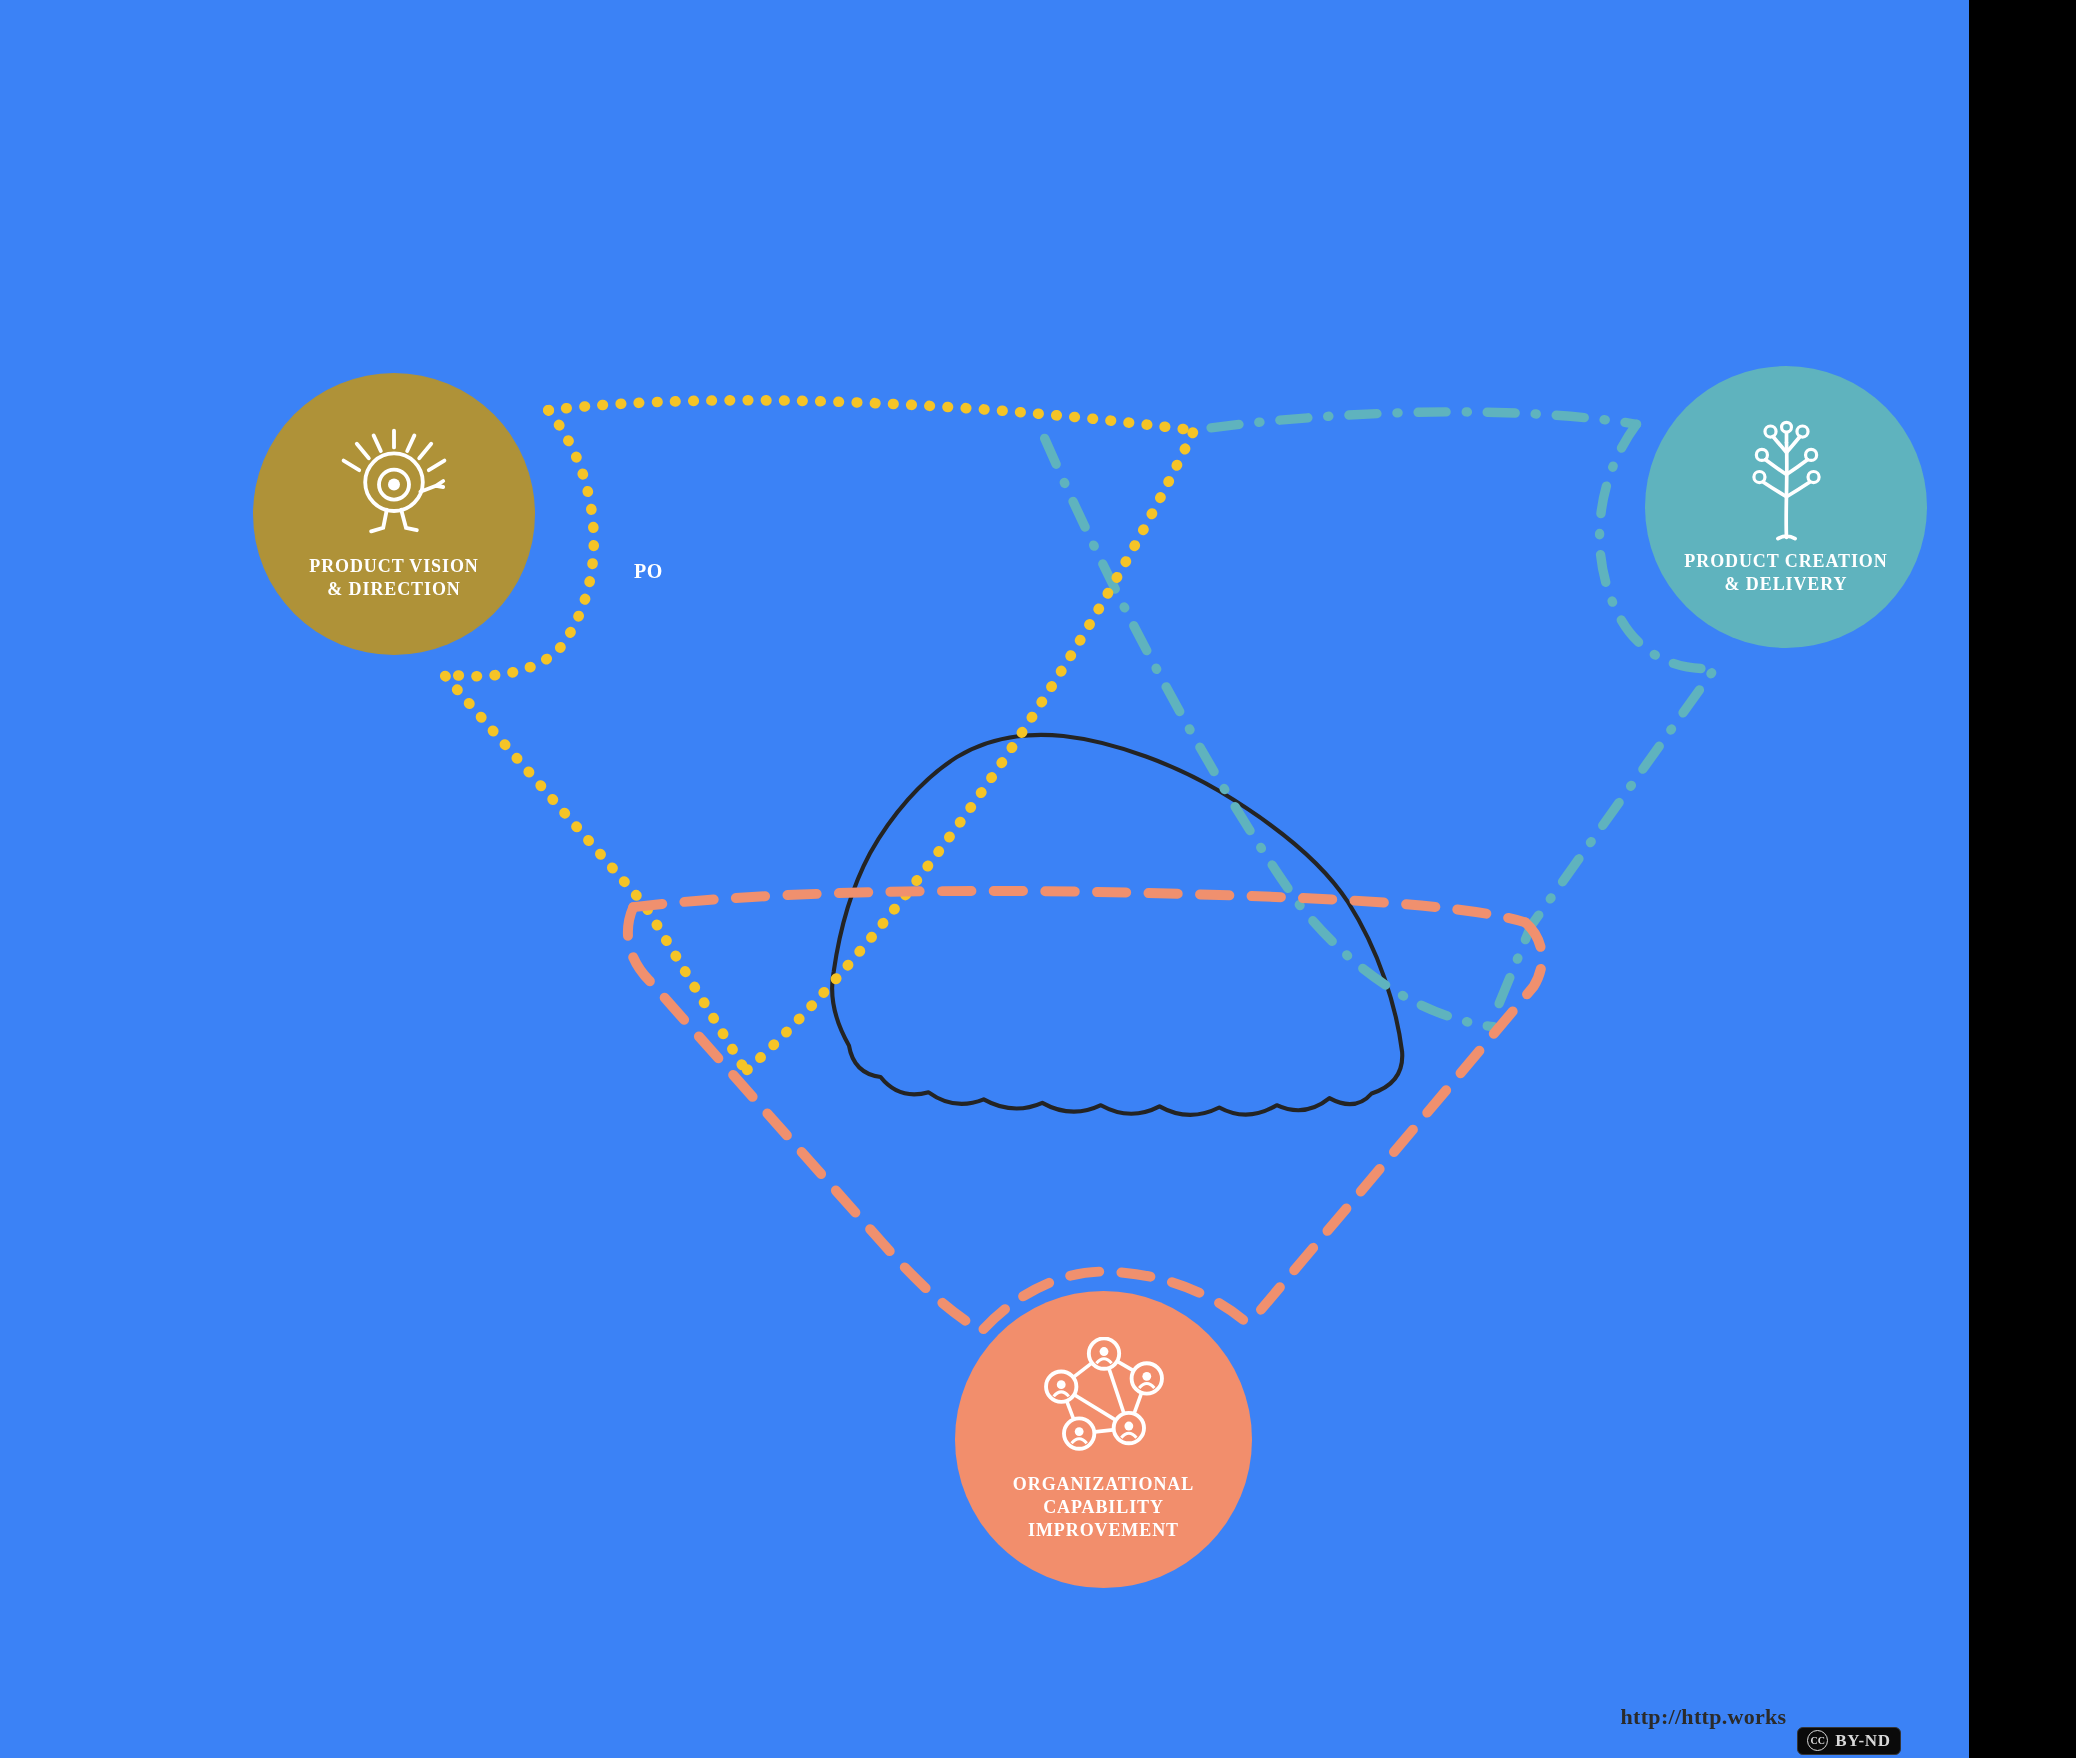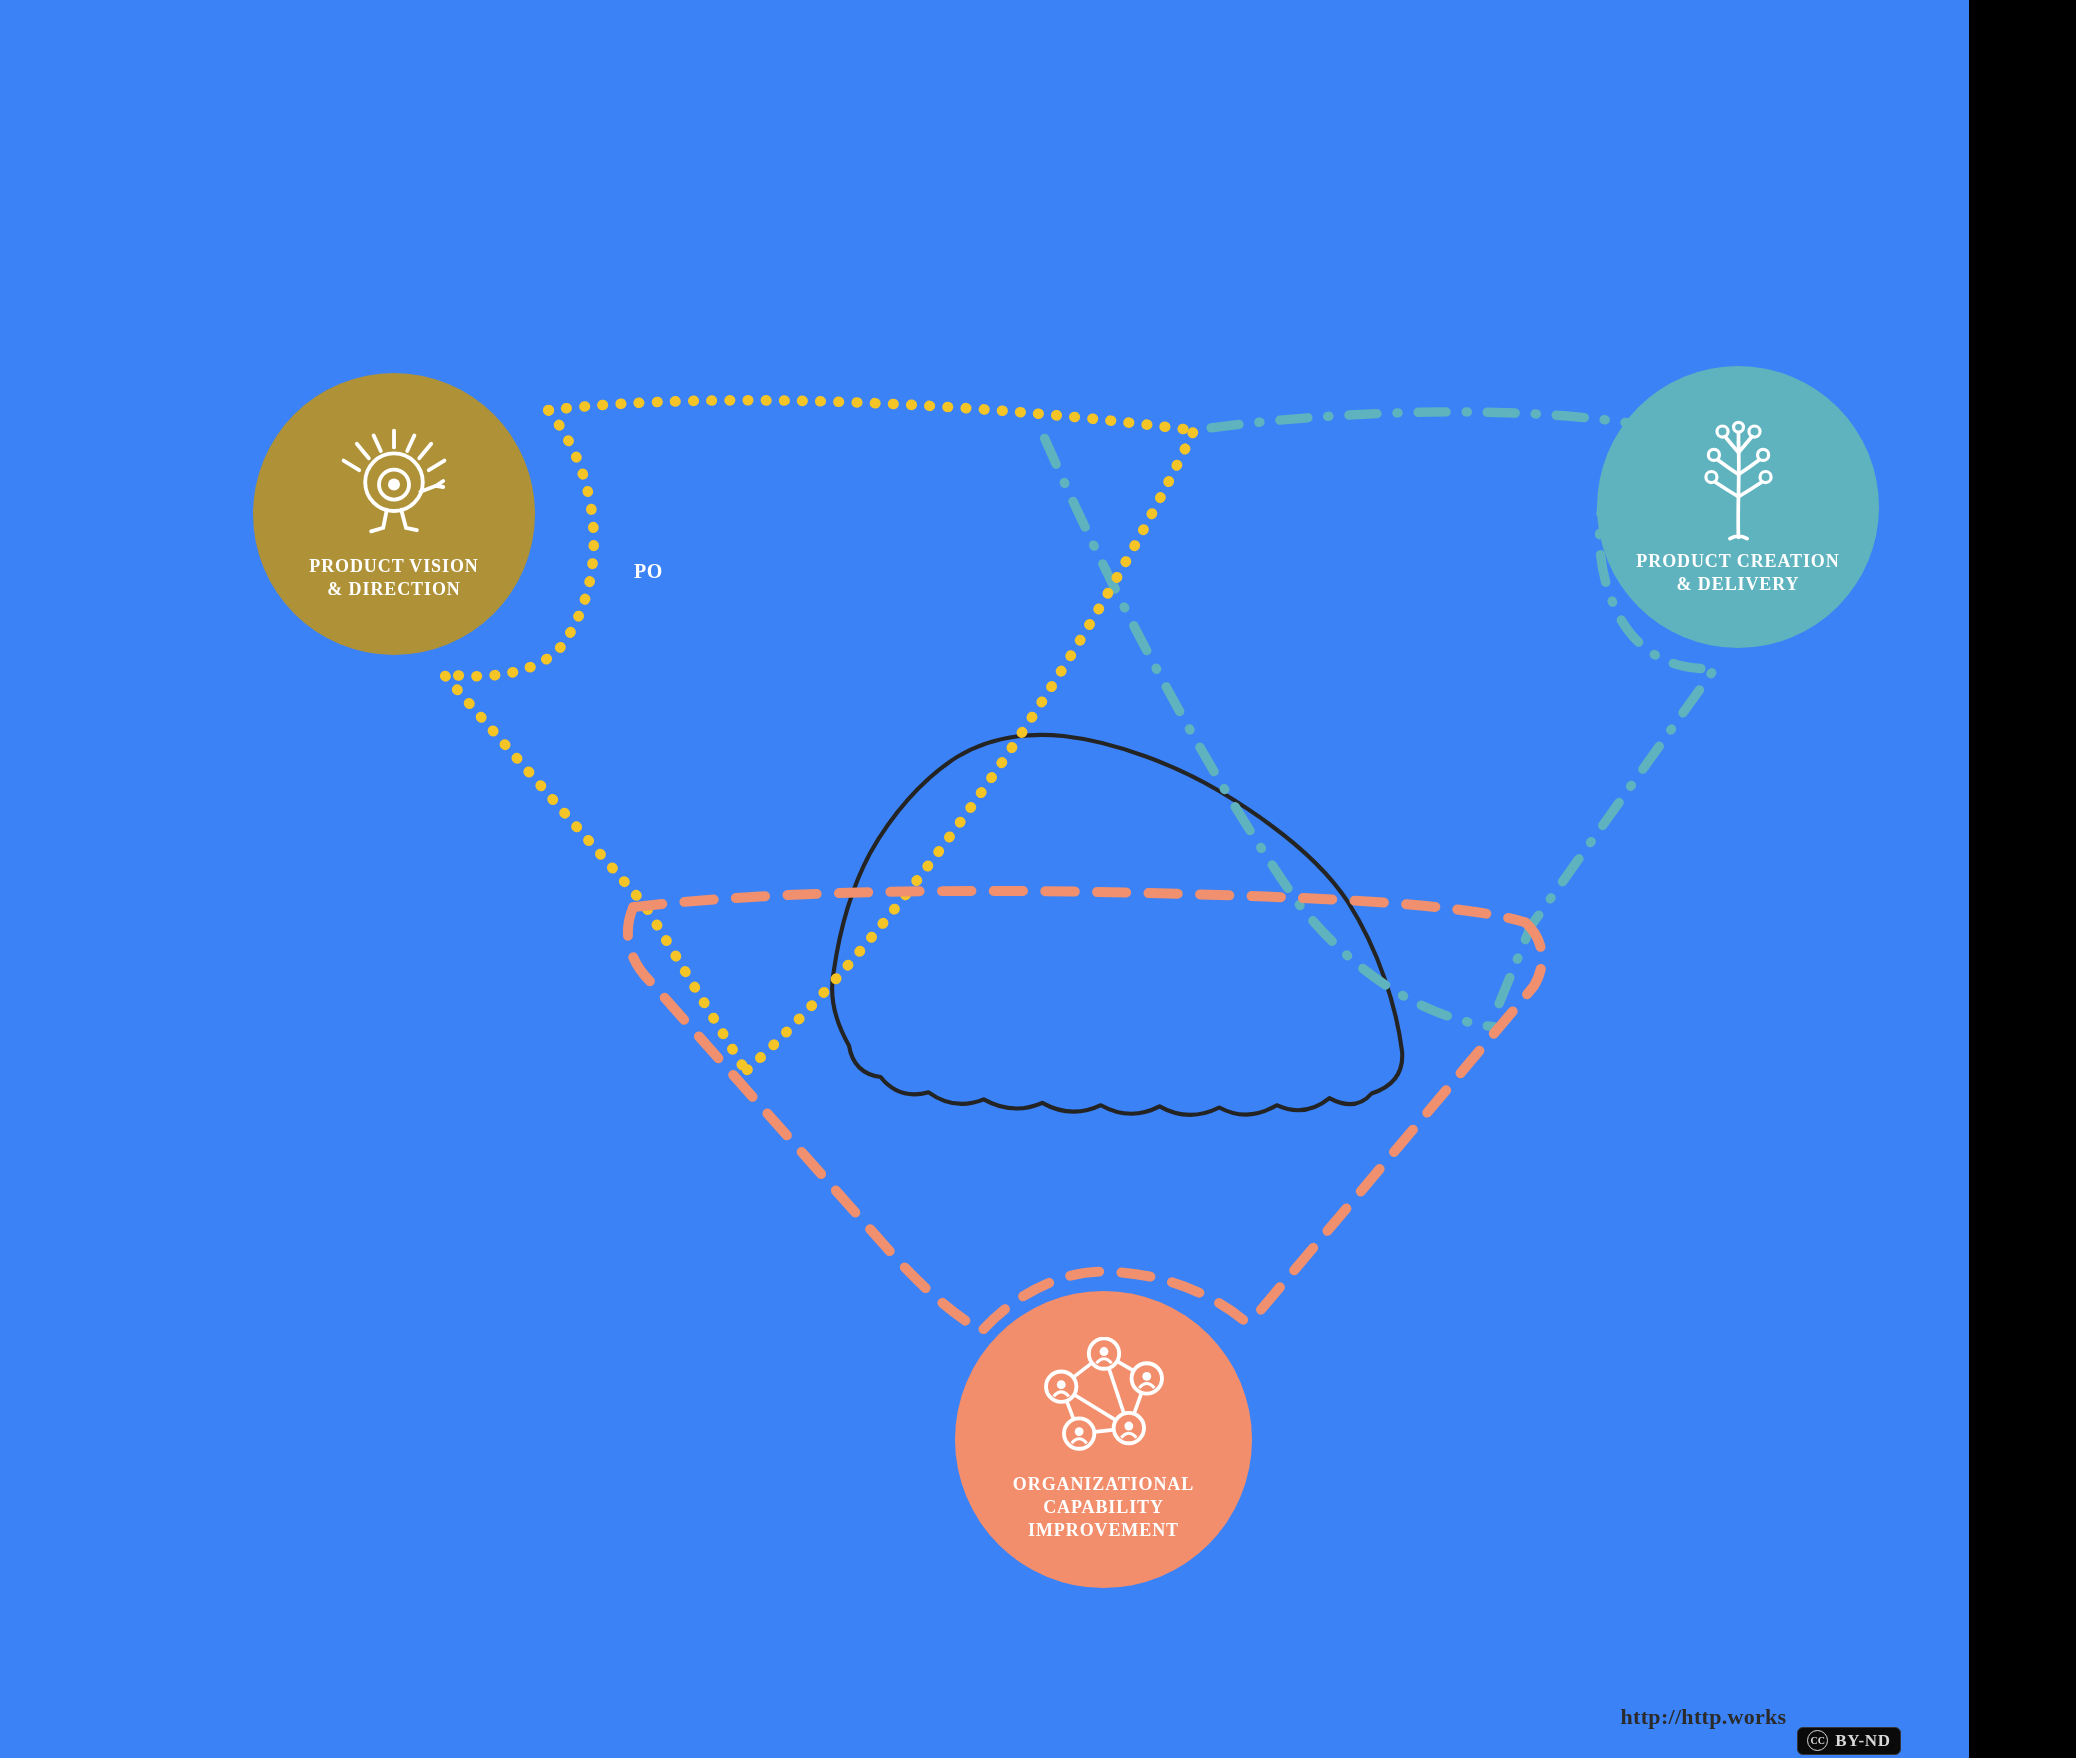--- a/index.html
+++ b/index.html
@@ -7,21 +7,21 @@
     position:relative; width:1969px; height:1758px; background:#3b82f6;
     overflow:hidden; font-family:Liberation Serif, serif;
   }
   svg.edges { position:absolute; left:0; top:0; }
   .node {
     position:absolute; border-radius:50%;
     display:flex; flex-direction:column; align-items:center; justify-content:center;
     text-align:center; color:#fff;
   }
   .node-vision     { left:253px;  top:373px;  width:282px; height:282px; }
-  .node-creation   { left:1597px; top:366px;  width:282px; height:282px;align-items:center; }
+  .node-creation   { left:1645px; top:366px;  width:282px; height:282px;align-items:center; }
   .node-capability { left:955px; top:1291px; width:297px; height:297px; }
   .node .icon { display:block; margin-bottom:8.2px; }
   .node .label-line {
     font-weight:bold; font-size:18px; line-height:1.28; letter-spacing:0.9px;
   }
   .po-label {
     position:absolute; left:634px; top:560px;
     color:#fff; font-weight:bold; font-size:20px; letter-spacing:0.6px;
   }
   .footer {

